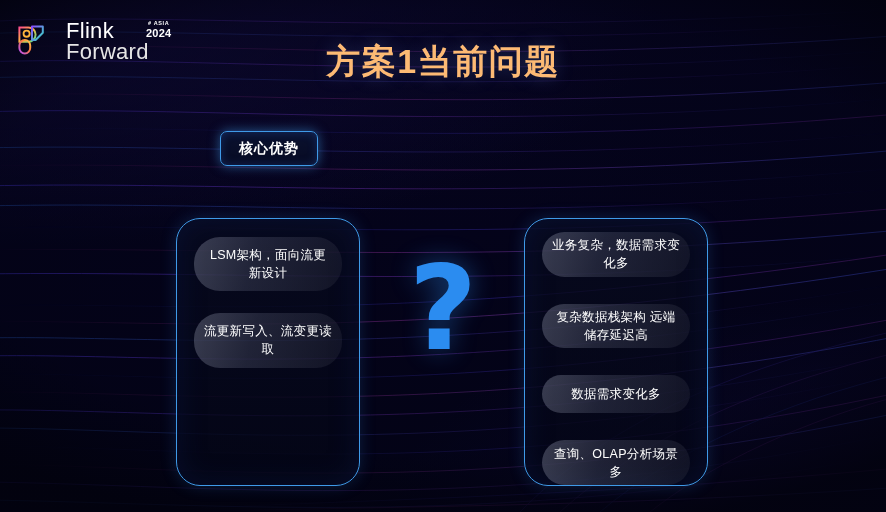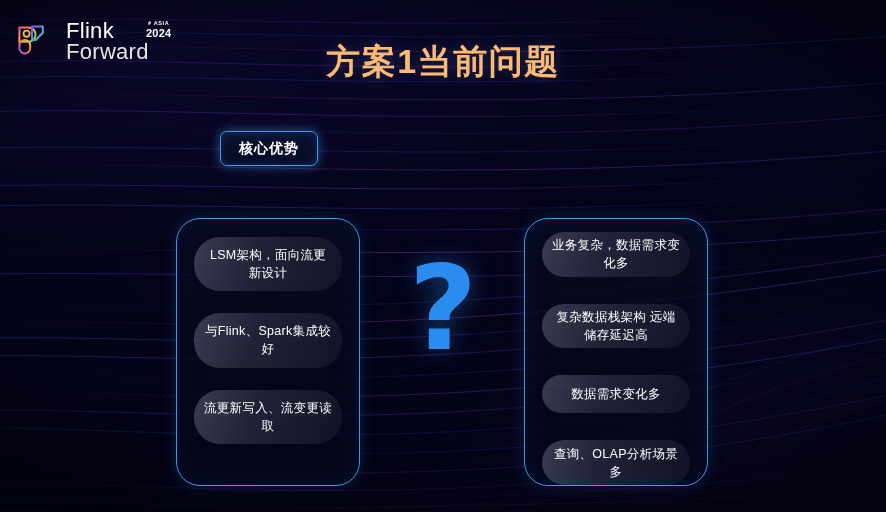--- a/index.html
+++ b/index.html
@@ -293,21 +293,20 @@
   </div>
 
   <div class="title">方案1当前问题</div>
 
   <div class="badge badge-left">
     <span>核心优势</span>
   </div>
 
   <div class="panel panel-left">
     <div class="pill">LSM架构，面向流更新设计</div>
-    <div class="pill">与Flink、Spark集成较好</div>
     <div class="pill">流更新写入、流变更读取</div>
   </div>
 
   <div class="qmark">?</div>
 
   <div class="panel panel-right">
     <div class="pill">业务复杂，数据需求变化多</div>
     <div class="pill">复杂数据栈架构 远端储存延迟高</div>
     <div class="pill single">数据需求变化多</div>
     <div class="pill">查询、OLAP分析场景多</div>

